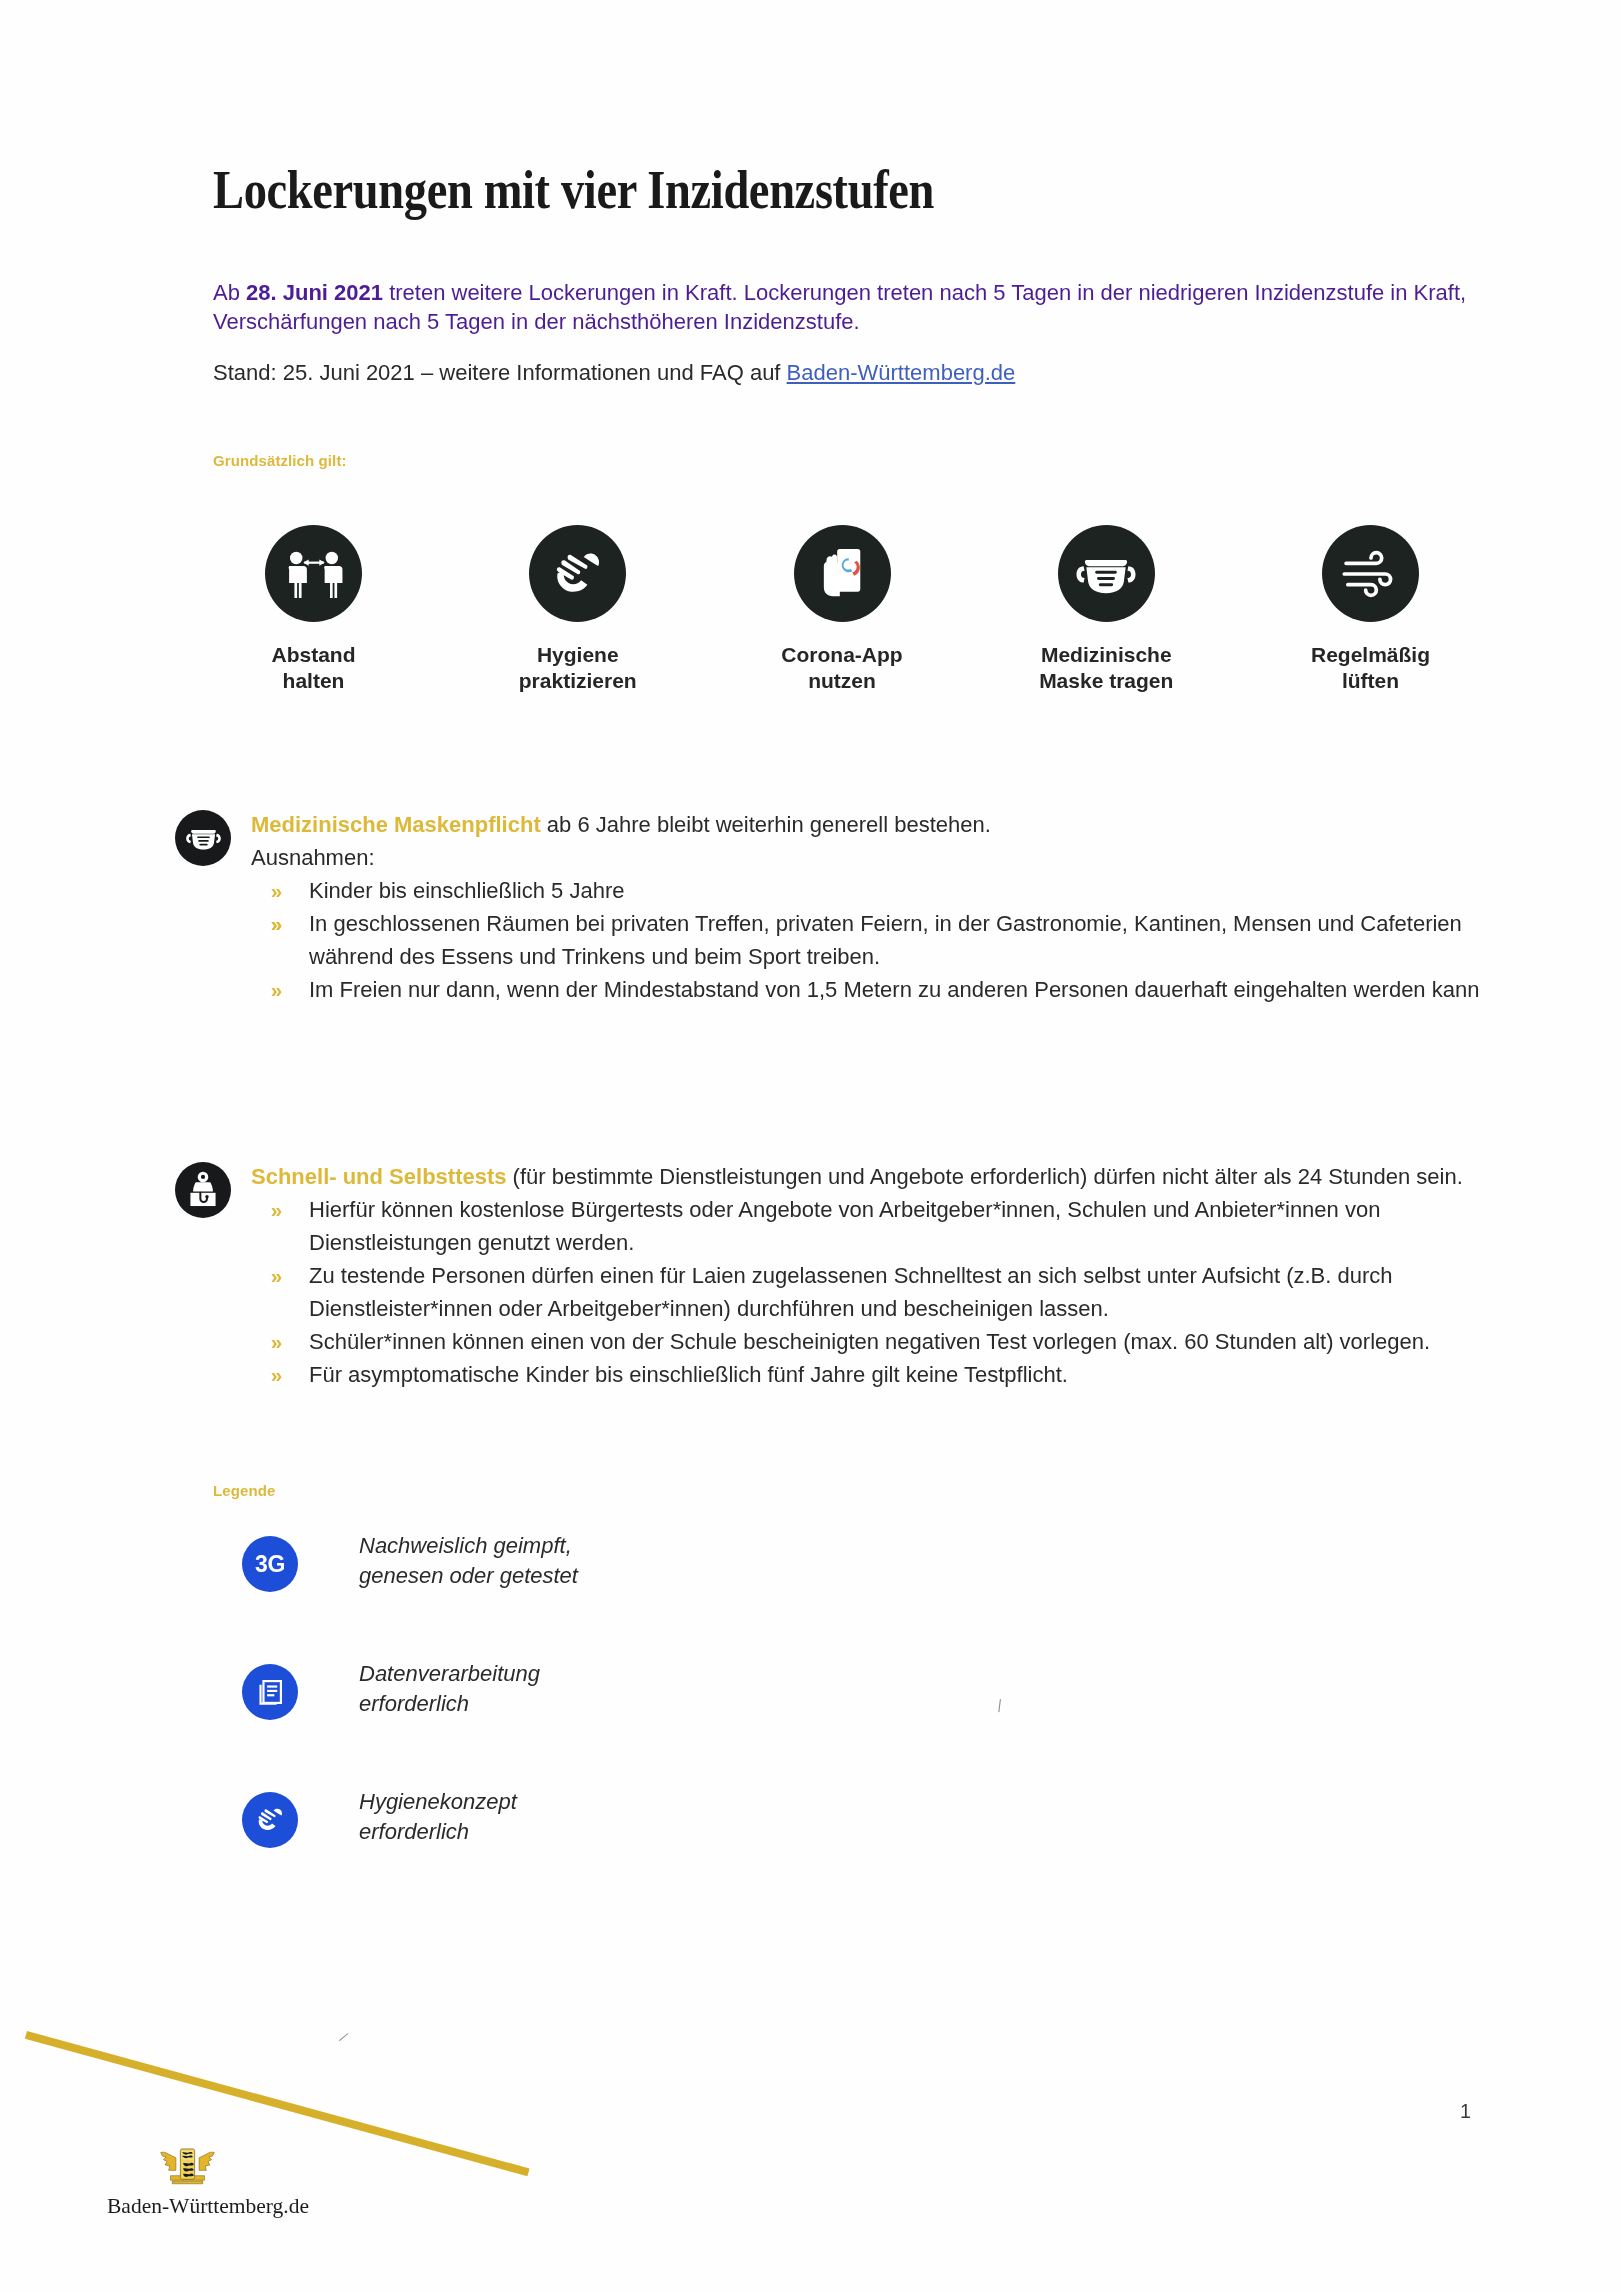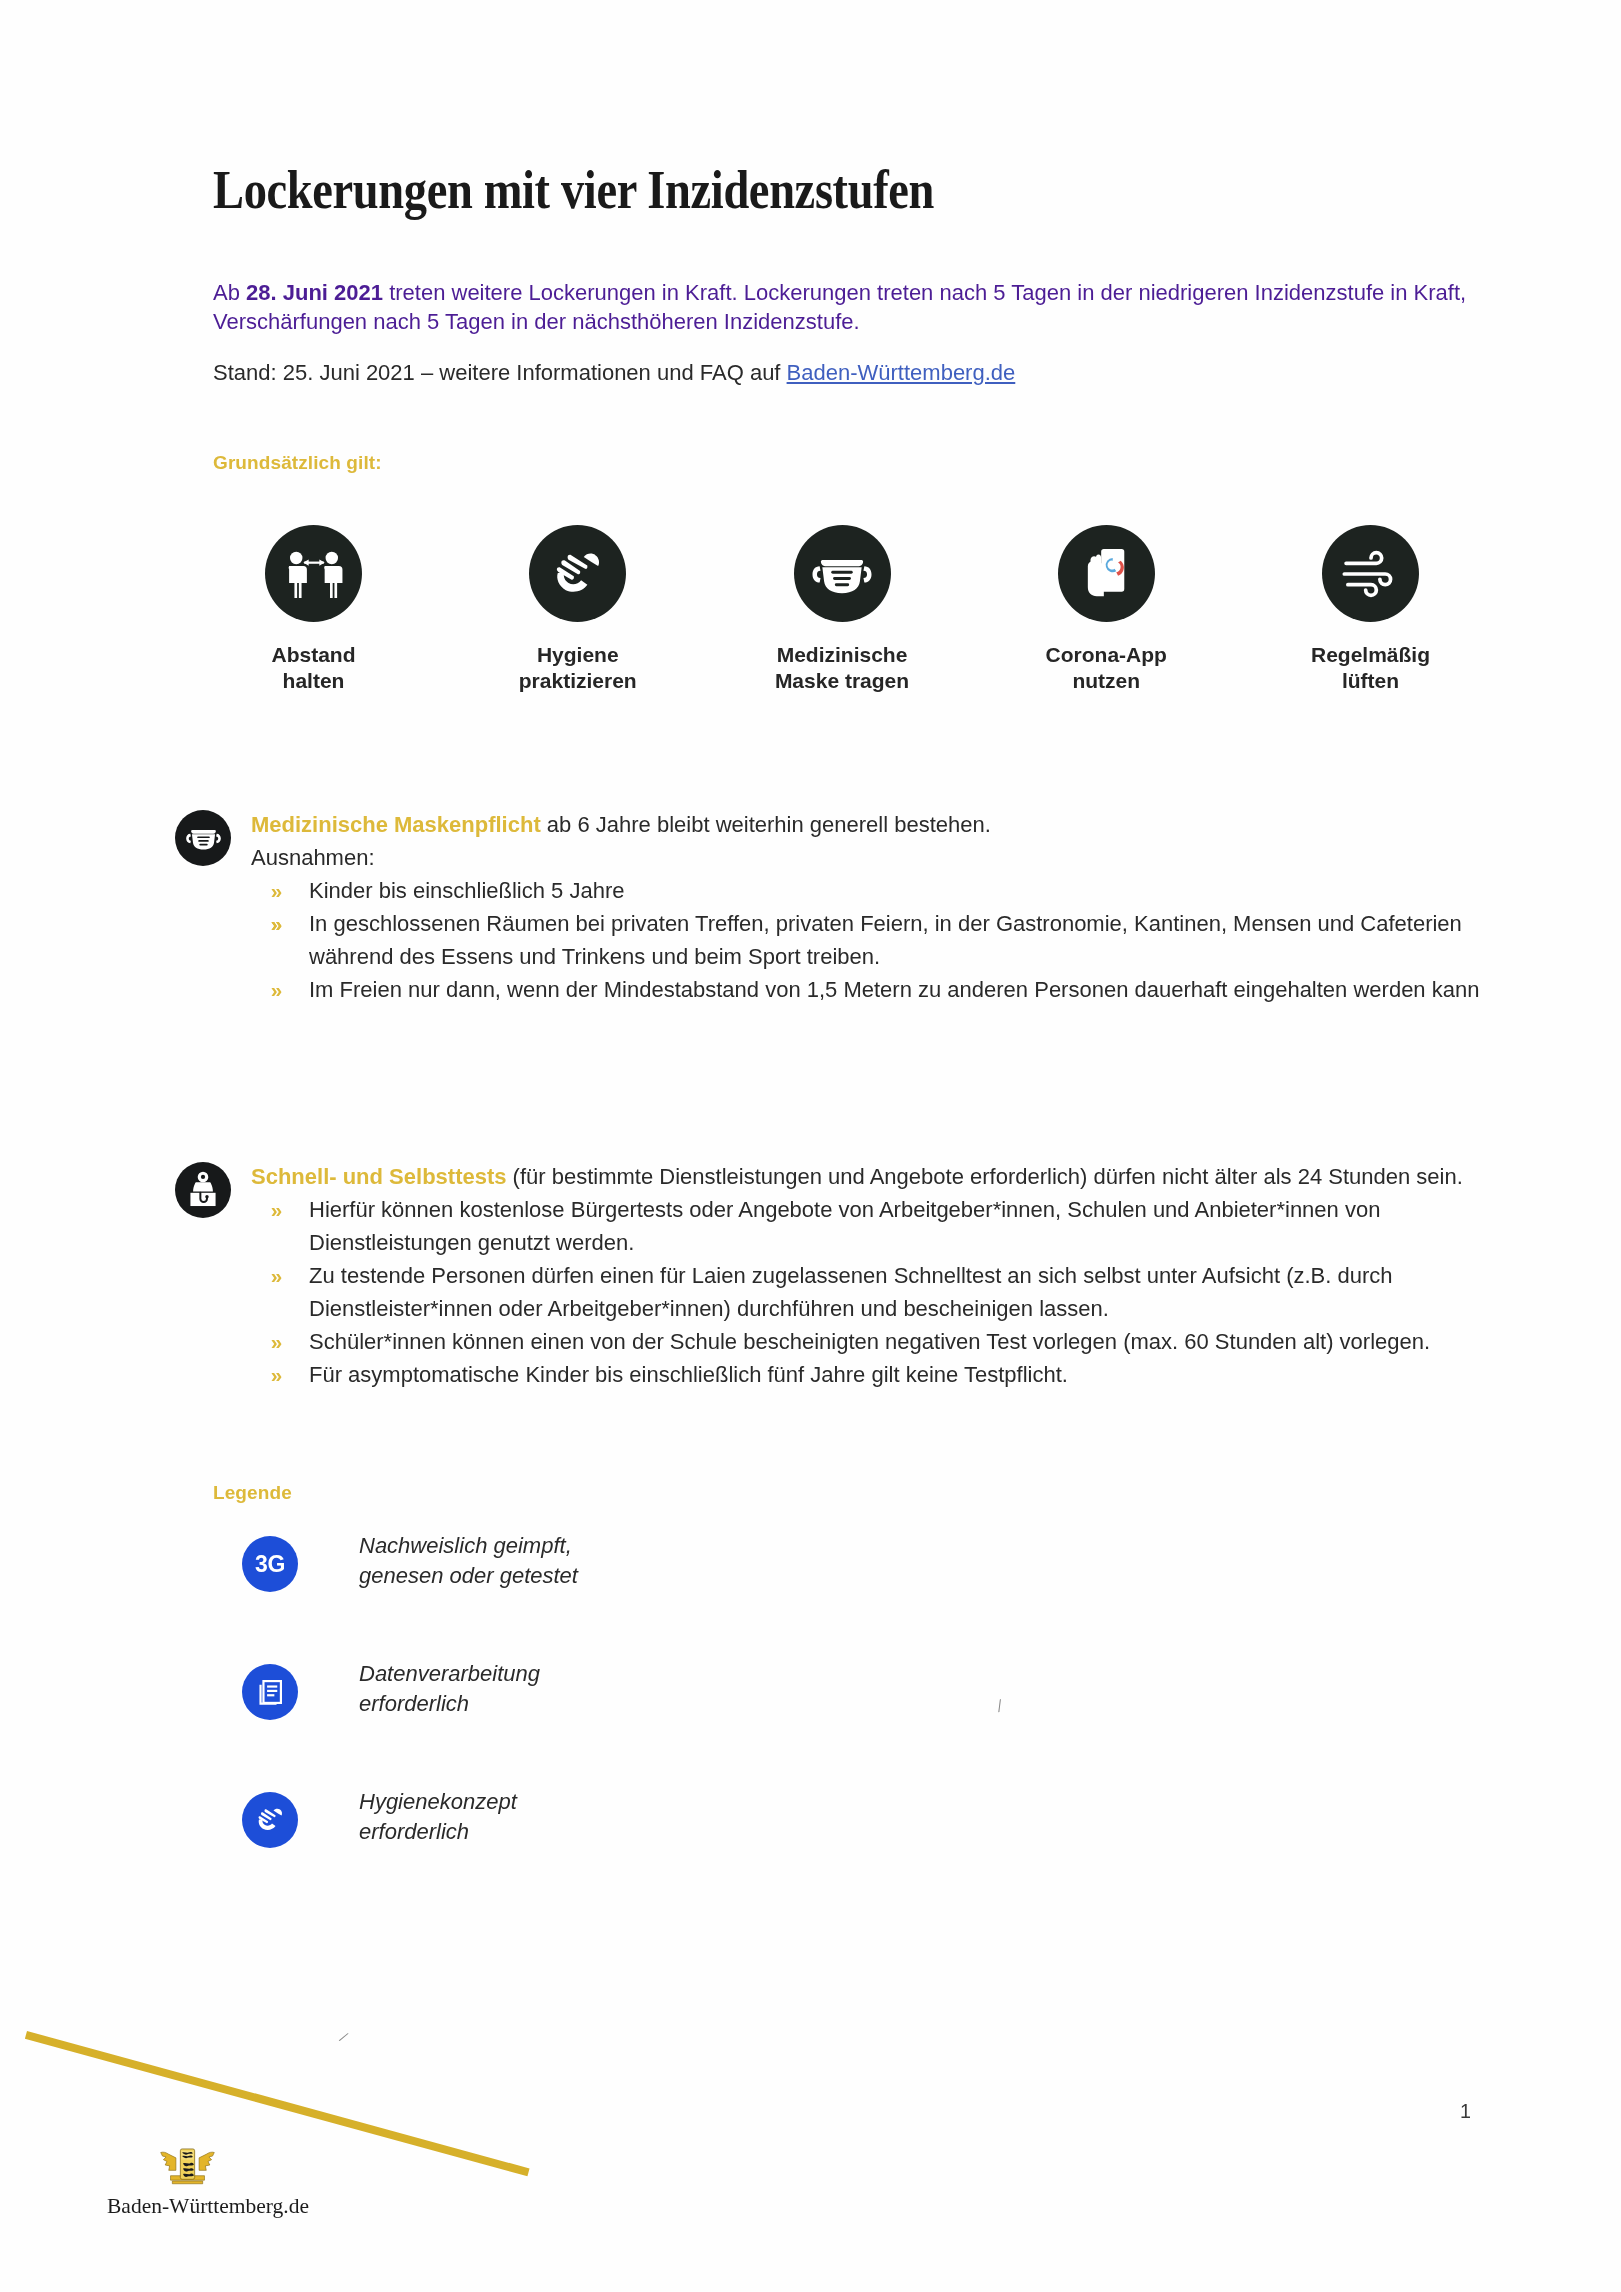--- a/index.html
+++ b/index.html
@@ -59,21 +59,21 @@
     color: #2a2a2a;
   }
   .weblink {
     color: #3f5fbf;
     text-decoration: underline;
   }
 
   
   .gold-heading {
     position: absolute;
-    font-size: 19px;
+    font-size: 15px;
     font-weight: 700;
     color: #ddb93a;
     letter-spacing: 0.1px;
   }
   #grundsaetzlich { left: 213px; top: 452px; }
   #legende-heading { left: 213px; top: 1482px; }
 
   
   .icon-row {
     position: absolute;
@@ -289,53 +289,53 @@
             <path d="M41 12c3-4 9-5 13-2 4 3 5 8 3 12l-7-4z"></path>
           </g>
         </svg>
       </div>
       <div class="cap">Hygiene</div>
       <div class="cap">praktizieren</div>
     </div>
 
     <div class="icon-cell">
       <div class="circ">
+        <svg width="57" height="64" viewBox="0 0 64 72" aria-hidden="true">
+          <rect x="26" y="8" width="26" height="48" rx="3" fill="#ffffff"></rect>
+          <g fill="#ffffff">
+            <path d="M16 22c-3 0-5 2-5 5v24c0 6 4 10 10 10h8V24h-5c0-2-2-2-3 0z"></path>
+            <path d="M18 16c2 0 4 2 4 4v6h-8v-6c0-2 2-4 4-4z"></path>
+            <path d="M23 14c2 0 3 2 3 4v8h-6v-8c0-2 1-4 3-4z"></path>
+          </g>
+          <path d="M39 18a8 8 0 1 0 4 15l-2-3a5 5 0 1 1-2-9z" fill="#5aa9dd"></path>
+          <path d="M45 23a6 6 0 0 1-2 11l2 4a10 10 0 0 0 3-17z" fill="#e0524a"></path>
+        </svg>
+      </div>
+      <div class="cap">Corona-App</div>
+      <div class="cap">nutzen</div>
+    </div>
+
+    <div class="icon-cell">
+      <div class="circ">
         <svg width="70" height="59" viewBox="0 0 78 66" aria-hidden="true">
           <g fill="#ffffff">
             <path d="M18 18h42c3 0 3 2 2 4-1 2-3 3-6 3H22c-3 0-5-1-6-3-1-2-1-4 2-4z"></path>
             <path d="M17 26h44l-2 16c-1 8-8 13-20 13s-19-5-20-13z"></path>
             <path d="M14 25c-5 0-8 4-8 9s3 9 8 9l1-5c-3 0-4-2-4-4s1-4 4-4z"></path>
             <path d="M64 25c5 0 8 4 8 9s-3 9-8 9l-1-5c3 0 4-2 4-4s-1-4-4-4z"></path>
           </g>
           <g fill="#1d2320">
             <rect x="27" y="30" width="24" height="3.2" rx="1.6"></rect>
             <rect x="29" y="37" width="20" height="3.2" rx="1.6"></rect>
             <rect x="31" y="44" width="16" height="3.2" rx="1.6"></rect>
           </g>
         </svg>
       </div>
       <div class="cap">Medizinische</div>
       <div class="cap">Maske tragen</div>
-    </div>
-
-    <div class="icon-cell">
-      <div class="circ">
-        <svg width="57" height="64" viewBox="0 0 64 72" aria-hidden="true">
-          <rect x="26" y="8" width="26" height="48" rx="3" fill="#ffffff"></rect>
-          <g fill="#ffffff">
-            <path d="M16 22c-3 0-5 2-5 5v24c0 6 4 10 10 10h8V24h-5c0-2-2-2-3 0z"></path>
-            <path d="M18 16c2 0 4 2 4 4v6h-8v-6c0-2 2-4 4-4z"></path>
-            <path d="M23 14c2 0 3 2 3 4v8h-6v-8c0-2 1-4 3-4z"></path>
-          </g>
-          <path d="M39 18a8 8 0 1 0 4 15l-2-3a5 5 0 1 1-2-9z" fill="#5aa9dd"></path>
-          <path d="M45 23a6 6 0 0 1-2 11l2 4a10 10 0 0 0 3-17z" fill="#e0524a"></path>
-        </svg>
-      </div>
-      <div class="cap">Corona-App</div>
-      <div class="cap">nutzen</div>
     </div>
 
     <div class="icon-cell">
       <div class="circ">
         <svg width="64" height="50" viewBox="0 0 72 56" aria-hidden="true">
           <g fill="none" stroke="#ffffff" stroke-width="4.2" stroke-linecap="round">
             <path d="M8 16h34a6 6 0 1 0-6-6"></path>
             <path d="M6 28h46a6 6 0 1 1-6 6"></path>
             <path d="M10 40h26a6 6 0 1 1-6 6"></path>
           </g>

